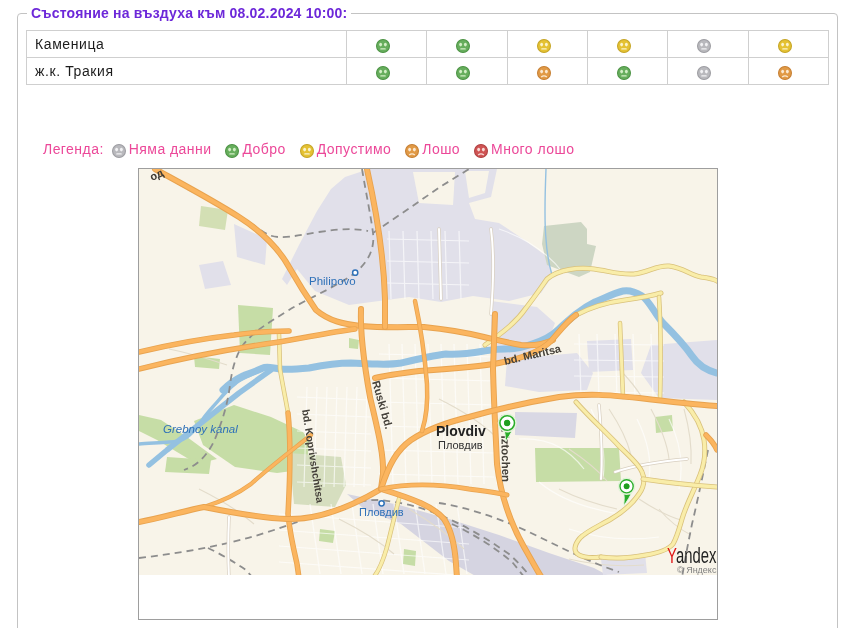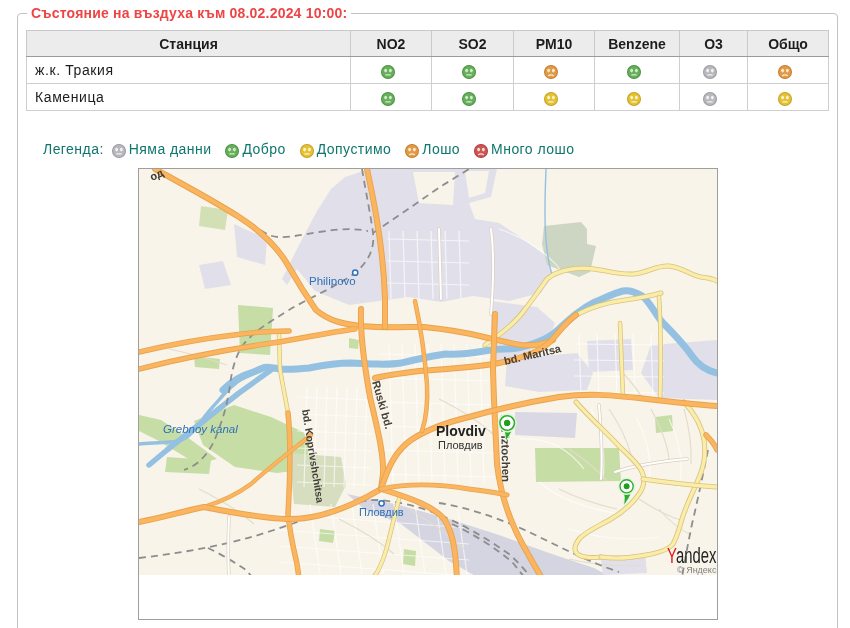--- a/index.html
+++ b/index.html
@@ -1,25 +1,25 @@
 <!DOCTYPE html>
 <html><head>
 <meta charset="utf-8">
 <style>
 html,body{margin:0;padding:0;background:#fff;font-family:"Liberation Sans",sans-serif;}
 #page{position:relative;width:850px;height:628px;overflow:hidden;}
 #fs{position:absolute;left:17px;top:13px;width:819px;height:660px;border:1px solid #c3c3c3;border-radius:4px;}
-#fslegend{position:absolute;left:9px;top:-9px;background:#fff;padding:0 4px;font-size:14px;font-weight:bold;color:#ef4444;letter-spacing:0.2px;}
+#fslegend{position:absolute;left:9px;top:-9px;background:#fff;padding:0 4px;font-size:14px;font-weight:bold;color:#6d28d9;letter-spacing:0.2px;}
 table.tb{position:absolute;left:8px;top:16px;width:803px;border-collapse:collapse;font-size:14px;color:#1c1c1c;}
 table.tb th{background:#ececec;border:1px solid #c9c9c9;border-bottom:1px solid #9b9b9b;font-weight:bold;height:25px;padding:0;}
 table.tb td{border:1px solid #cfcfcf;height:26px;padding:0 0 0 8px;letter-spacing:0.6px;}
 table.tb td.c{text-align:center;padding:0 7px 0 0;letter-spacing:0;}
 table.tb td.foot{font-weight:bold;height:23px;letter-spacing:-0.3px;}
 .em{display:inline-block;vertical-align:-5px;}
-#legrow{position:absolute;left:25px;top:127px;font-size:14px;color:#0f766e;letter-spacing:0.45px;}
+#legrow{position:absolute;left:25px;top:127px;font-size:14px;color:#ec4899;letter-spacing:0.45px;}
 #legrow .em{margin:0 3px 0 14px;vertical-align:-3.5px;}
 #mapbox{position:absolute;left:120px;top:154px;width:578px;height:450px;border:1px solid #9e9e9e;background:#fff;}
 </style>
 </head>
 <body>
 <div id="page">
 <svg width="0" height="0" style="position:absolute">
 <defs>
 <g id="face_flat">
           <ellipse cx="4.3" cy="5.2" rx="1.35" ry="1.7" class="f"></ellipse>
@@ -71,69 +71,60 @@
           </g>
           <path d="M3.9 10.2 Q6.5 8.1 9.1 10.2" fill="none" stroke="#f8dcd8" stroke-width="1.3"></path>
         </symbol>
 </defs>
 </svg>
 
 <div id="fs">
 <span id="fslegend">Състояние на въздуха към 08.02.2024 10:00:</span>
 <table class="tb">
 <tbody>
-          <tr>
-  <th style="width:323px">Станция</th>
-  <th style="width:80px">NO2</th>
-  <th style="width:81px">SO2</th>
-  <th style="width:80px">PM10</th>
-  <th style="width:84px">Benzene</th>
-  <th style="width:67px">O3</th>
-  <th>Общо</th>
+<tr>
+  <td>Каменица</td>
+  <td class="c"><svg class="em" width="14" height="14">
+                <use href="#e_green"></use>
+              </svg></td>
+  <td class="c"><svg class="em" width="14" height="14">
+                <use href="#e_green"></use>
+              </svg></td>
+  <td class="c"><svg class="em" width="14" height="14">
+                <use href="#e_yellow"></use>
+              </svg></td>
+  <td class="c"><svg class="em" width="14" height="14">
+                <use href="#e_yellow"></use>
+              </svg></td>
+  <td class="c"><svg class="em" width="14" height="14">
+                <use href="#e_gray"></use>
+              </svg></td>
+  <td class="c"><svg class="em" width="14" height="14">
+                <use href="#e_yellow"></use>
+              </svg></td>
 </tr>
 <tr>
   <td>ж.к. Тракия</td>
   <td class="c"><svg class="em" width="14" height="14">
                 <use href="#e_green"></use>
               </svg></td>
   <td class="c"><svg class="em" width="14" height="14">
                 <use href="#e_green"></use>
               </svg></td>
   <td class="c"><svg class="em" width="14" height="14">
                 <use href="#e_orange"></use>
               </svg></td>
   <td class="c"><svg class="em" width="14" height="14">
                 <use href="#e_green"></use>
               </svg></td>
   <td class="c"><svg class="em" width="14" height="14">
                 <use href="#e_gray"></use>
               </svg></td>
   <td class="c"><svg class="em" width="14" height="14">
                 <use href="#e_orange"></use>
-              </svg></td>
-</tr>
-<tr>
-  <td>Каменица</td>
-  <td class="c"><svg class="em" width="14" height="14">
-                <use href="#e_green"></use>
-              </svg></td>
-  <td class="c"><svg class="em" width="14" height="14">
-                <use href="#e_green"></use>
-              </svg></td>
-  <td class="c"><svg class="em" width="14" height="14">
-                <use href="#e_yellow"></use>
-              </svg></td>
-  <td class="c"><svg class="em" width="14" height="14">
-                <use href="#e_yellow"></use>
-              </svg></td>
-  <td class="c"><svg class="em" width="14" height="14">
-                <use href="#e_gray"></use>
-              </svg></td>
-  <td class="c"><svg class="em" width="14" height="14">
-                <use href="#e_yellow"></use>
               </svg></td>
 </tr>
 </tbody>
       </table>
 <div id="legrow">Легенда:<svg class="em" style="margin-left:8px" width="14" height="14">
           <use href="#e_gray"></use>
         </svg>Няма данни<svg class="em" width="14" height="14">
           <use href="#e_green"></use>
         </svg>Добро<svg class="em" width="14" height="14">
           <use href="#e_yellow"></use>

